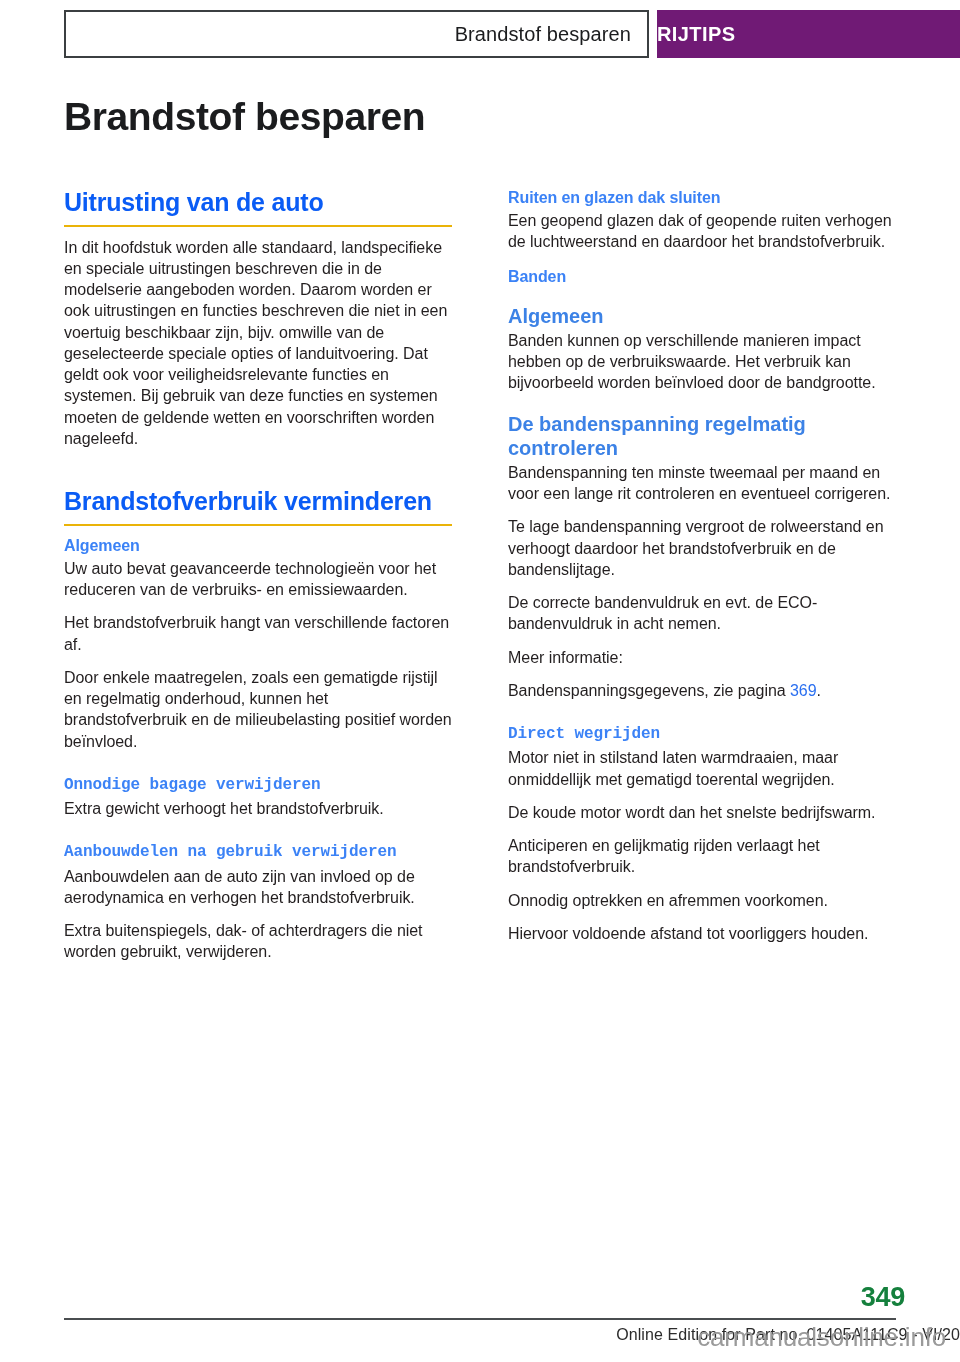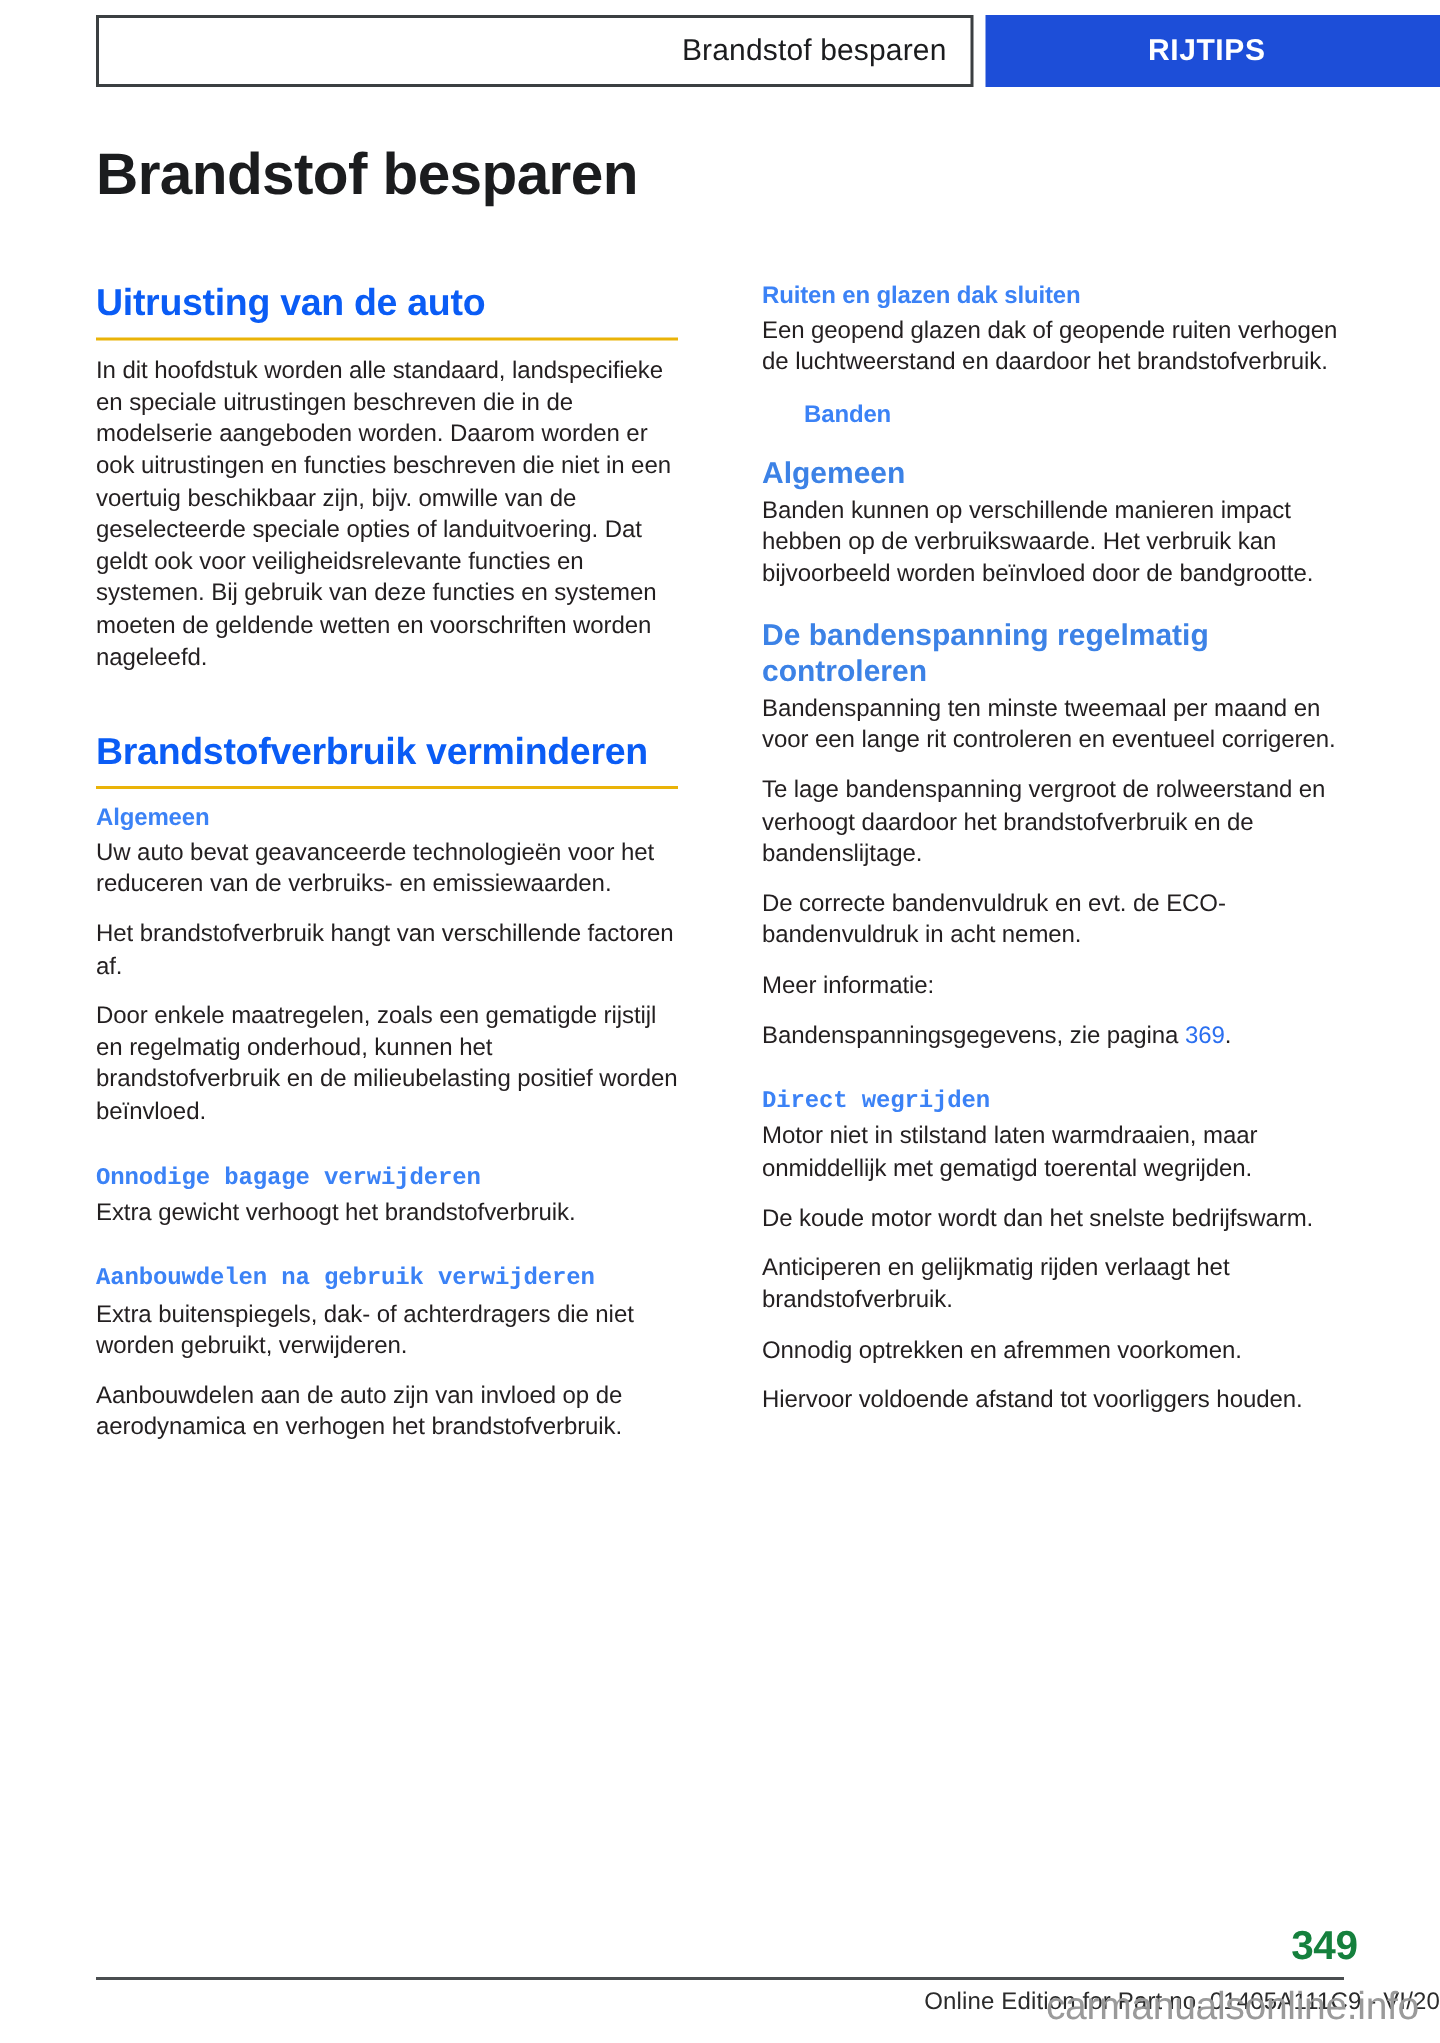--- a/index.html
+++ b/index.html
@@ -44,24 +44,23 @@
     letter-spacing: 0.1px;
     color: #1b1c1e;
     white-space: nowrap;
   }
   .header-section-tab {
     position: absolute;
     left: 657px;
     top: 10px;
     width: 303px;
     height: 48px;
-    background: #1d4ed8;
+    background: #701a75;
     display: flex;
     align-items: center;
-    justify-content: center;
     padding-right: 8px;
     box-sizing: border-box;
   }
   .header-section-tab span {
     font-size: 20px;
     font-weight: 700;
     letter-spacing: 0.4px;
     color: #ffffff;
     white-space: nowrap;
   }
@@ -109,21 +108,20 @@
     line-height: 1.2;
     letter-spacing: -0.1px;
     color: #3b82f6;
   }
   h2.h-sub.spaced-above {
     margin-top: 24px;
     font-family: Liberation Mono, monospace;
   }
   h2.h-sub.tight-above {
     margin-top: 14px;
-    margin-left: 28px;
   }
   h3.h-minor {
     margin: 18px 0 2px 0;
     font-size: 20px;
     font-weight: 700;
     line-height: 1.2;
     color: #0a5cf5;
   }
   h3.h-minor.light {
     color: #3c82e6;
@@ -217,22 +215,22 @@
 
     <h2 class="h-sub">Algemeen</h2>
     <p class="body">Uw auto bevat geavanceerde technologieën voor het reduceren van de verbruiks- en emissiewaarden.</p>
     <p class="body">Het brandstofverbruik hangt van verschillende factoren af.</p>
     <p class="body">Door enkele maatregelen, zoals een gematigde rijstijl en regelmatig onderhoud, kunnen het brandstofverbruik en de milieubelasting positief worden beïnvloed.</p>
 
     <h2 class="h-sub spaced-above">Onnodige bagage verwijderen</h2>
     <p class="body">Extra gewicht verhoogt het brandstofverbruik.</p>
 
     <h2 class="h-sub spaced-above">Aanbouwdelen na gebruik verwijderen</h2>
+    <p class="body">Aanbouwdelen aan de auto zijn van invloed op de aerodynamica en verhogen het brandstofverbruik.</p>
     <p class="body">Extra buitenspiegels, dak- of achterdragers die niet worden gebruikt, verwijderen.</p>
-    <p class="body">Aanbouwdelen aan de auto zijn van invloed op de aerodynamica en verhogen het brandstofverbruik.</p>
 
   </div>
 
   <div class="col">
 
     <h2 class="h-sub">Ruiten en glazen dak sluiten</h2>
     <p class="body">Een geopend glazen dak of geopende ruiten verhogen de luchtweerstand en daardoor het brandstofverbruik.</p>
 
     <h2 class="h-sub tight-above">Banden</h2>
 

